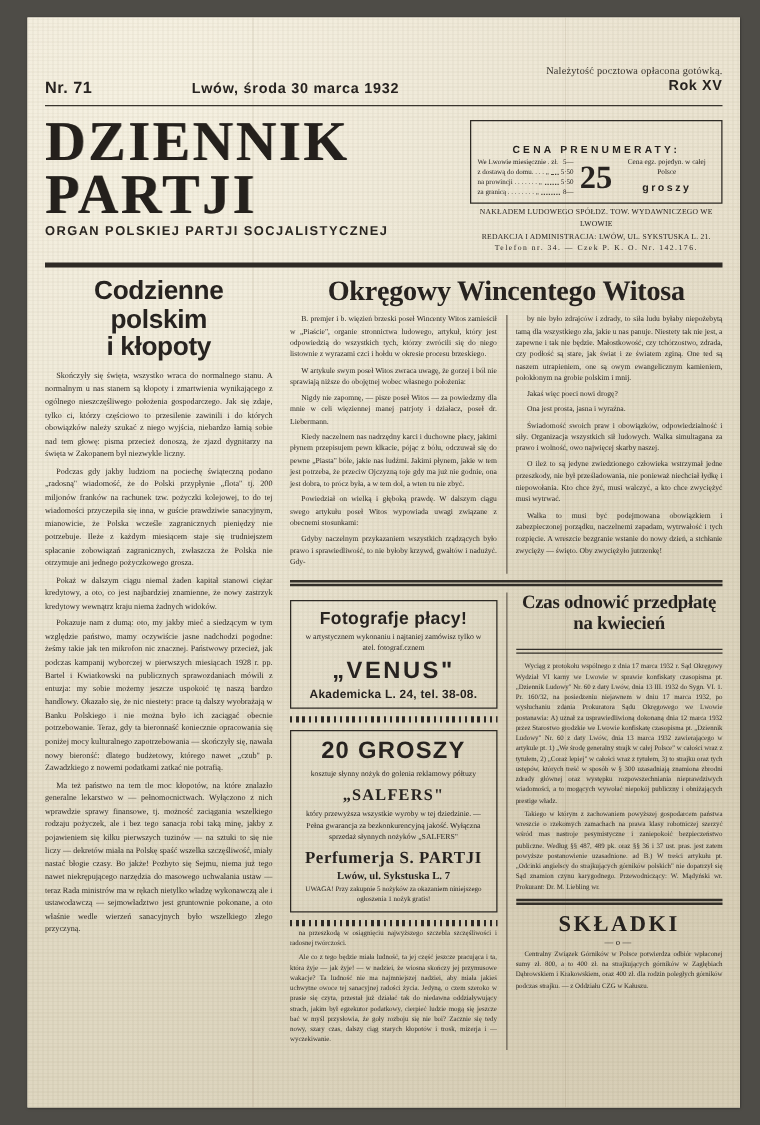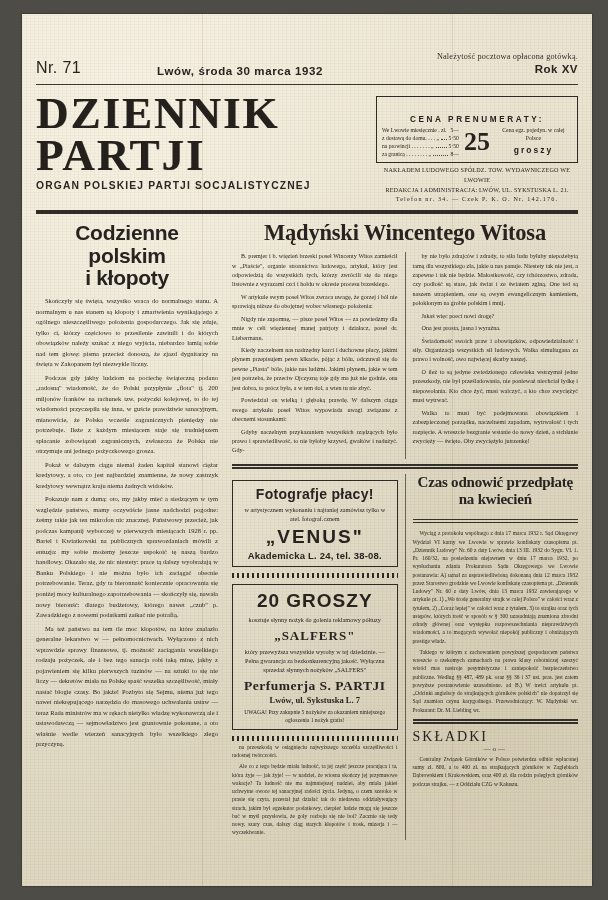--- a/index.html
+++ b/index.html
@@ -28,21 +28,21 @@
       linear-gradient(90deg,rgba(120,105,80,.16) 0 1px,rgba(0,0,0,0) 1px 100%) 180px 0/250px 100%,
       repeating-linear-gradient(0deg,rgba(140,125,95,.05) 0 1px,rgba(0,0,0,0) 1px 3px),
       repeating-linear-gradient(90deg,rgba(140,125,95,.05) 0 1px,rgba(0,0,0,0) 1px 4px);
     mix-blend-mode:multiply;opacity:.85;
   }
   .inner{position:relative;z-index:2;padding:0 14px;}
 
   
   .topline{display:flex;align-items:flex-end;justify-content:space-between;
            padding:38px 0 4px;font-family:"Liberation Sans",sans-serif;}
-  .issue{font-weight:normal;font-size:16px;letter-spacing:.4px;}
+  .issue{font-weight:bold;font-size:13px;letter-spacing:.4px;}
   .dateline{font-weight:bold;font-size:11.5px;letter-spacing:.6px;margin-left:10px;}
   .rightstack{text-align:right;line-height:1.25;}
   .postnote{font-family:"Liberation Serif",serif;font-size:8.2px;letter-spacing:.2px;color:#322e29;padding-left:48px;}
   .year{font-weight:bold;font-size:11.5px;letter-spacing:.5px;}
   .rule-thin{height:1px;background:#3a352e;margin:3px 0 0;}
 
   
   .masthead{display:flex;gap:10px;padding-top:7px;align-items:flex-start;}
   .namebox{flex:0 0 330px;}
   .nameplate{
@@ -97,22 +97,22 @@
   .ad2 .l1{font-family:Liberation Sans, sans-serif;font-size:19px;letter-spacing:1px;}
   .ad2 .brand{font-family:"Liberation Serif",serif;font-size:13px;letter-spacing:1px;}
   .ad2 .shop{font-family:"Liberation Serif",serif;font-weight:bold;font-size:13.5px;letter-spacing:.5px;margin-top:3px;}
   .ad2 .city{font-family:"Liberation Serif",serif;font-weight:bold;font-size:8.5px;margin-top:1px;}
   .ad2 .note{font-size:5.6px;line-height:1.45;margin-top:3px;}
   .dotrule{height:5px;background:
       repeating-linear-gradient(90deg,#2e2a25 0 2px,rgba(0,0,0,0) 2px 5px);margin:3px 0 2px;}
 
   h2.sec{font-family:Liberation Serif, serif;font-weight:bold;font-size:15px;
          line-height:1.12;text-align:center;margin:0 0 12px;letter-spacing:-.2px;}
-  h2.skl{font-family:"Liberation Serif",serif;font-weight:normal;font-size:14px;
-         letter-spacing:2px;text-align:left;margin:0;}
+  h2.skl{font-family:"Liberation Serif",serif;font-weight:bold;font-size:18px;
+         letter-spacing:2px;text-align:center;margin:0;}
   .sklmark{text-align:center;font-size:7px;letter-spacing:2px;margin:0 0 2px;}
   .boxrule{height:2px;background:#332f29;box-shadow:0 3px 0 #332f29;margin:5px 0 8px;}
 </style>
 </head>
 <body>
 
 <div id="scan">
 <div id="page">
 <div class="inner">
 
@@ -182,21 +182,21 @@
         <span>i kłopoty</span>
       </h1>
       <p class="body">Skończyły się święta, wszystko wraca do normalnego stanu. A normalnym u nas stanem są kłopoty i zmartwienia wynikającego z ogólnego nieszczęśliwego położenia gospodarczego. Jak się zdaje, tylko ci, którzy częściowo to przesilenie zawinili i do których obowiązków należy szukać z niego wyjścia, niebardzo łamią sobie nad tem głowę: pisma przecież donoszą, że zjazd dygnitarzy na święta w Zakopanem był niezwykle liczny.</p>
       <p class="body">Podczas gdy jakby ludziom na pociechę świąteczną podano „radosną" wiadomość, że do Polski przypłynie „flota" tj. 200 miljonów franków na rachunek tzw. pożyczki kolejowej, to do tej wiadomości przyczepiła się inna, w guście prawdziwie sanacyjnym, mianowicie, że Polska wcześle zagranicznych pieniędzy nie potrzebuje. Ileże z każdym miesiącem staje się trudniejszem spłacanie zobowiązań zagranicznych, zwłaszcza że Polska nie otrzymuje ani jednego pożyczkowego grosza.</p>
       <p class="body">Pokaż w dalszym ciągu niemal żaden kapitał stanowi ciężar kredytowy, a oto, co jest najbardziej znamienne, że nowy zastrzyk kredytowy wewnątrz kraju niema żadnych widoków.</p>
       <p class="body">Pokazuje nam z dumą: oto, my jakby mieć a siedzącym w tym względzie państwo, mamy oczywiście jasne nadchodzi pogodne: żeśmy takie jak ten mikrofon nic znacznej. Państwowy przecież, jak podczas kampanij wyborczej w pierwszych miesiącach 1928 r. pp. Bartel i Kwiatkowski na publicznych sprawozdaniach mówili z entuzja: my sobie możemy jeszcze uspokoić tę naszą bardzo handlowy. Okazało się, że nic niestety: prace tą dalszy wyobrażają w Banku Polskiego i nie można było ich zaciągać obecnie potrzebowanie. Teraz, gdy ta bieronnaść koniecznie opracowania się poniżej mocy kulturalnego zapotrzebowania — skończyły się, nawała nowy bieronść: dlatego budżetowy, którego nawet „czub" p. Zawadzkiego z nowemi podatkami zatkać nie potrafią.</p>
       <p class="body">Ma też państwo na tem tle moc kłopotów, na które znalazło generalne lekarstwo w — pełnomocnictwach. Wyłączono z nich wprawdzie sprawy finansowe, tj. możność zaciągania wszelkiego rodzaju pożyczek, ale i bez tego sanacja robi taką minę, jakby z pojawieniem się kilku pierwszych tuzinów — na sztuki to się nie liczy — dekretów miała na Polskę spaść wszelka szczęśliwość, miały nastać błogie czasy. Bo jakże! Pozbyto się Sejmu, niema już tego nawet niekrępującego narzędzia do masowego uchwalania ustaw — teraz Rada ministrów ma w rękach nietylko władzę wykonawczą ale i ustawodawczą — sejmowładztwo jest gruntownie pokonane, a oto właśnie wedle wierzeń sanacyjnych było wszelkiego złego przyczyną.</p>
     </div>
 
     <div class="col c2wide">
-      <h1 class="hl2">Mądyński Wincentego Witosa</h1>
+      <h1 class="hl2">Okręgowy Wincentego Witosa</h1>
 
       <div class="subcols">
         <div>
           <p class="body tight">B. premjer i b. więzień brzeski poseł Wincenty Witos zamieścił w „Piaście", organie stronnictwa ludowego, artykuł, który jest odpowiedzią do wszystkich tych, którzy zwrócili się do niego listownie z wyrazami czci i hołdu w okresie procesu brzeskiego.</p>
           <p class="body tight">W artykule swym poseł Witos zwraca uwagę, że gorzej i ból nie sprawiają niższe do obojętnej wobec własnego położenia:</p>
           <p class="body tight">Nigdy nie zapomnę, — pisze poseł Witos — za powiedzmy dla mnie w celi więziennej manej patrjoty i działacz, poseł dr. Liebermann.</p>
           <p class="body tight">Kiedy naczelnem nas nadrzędny karci i duchowne płacy, jakimi płynem przepisujem pewn klkacie, pójąc z bólu, odczuwał się do pewne „Piasta" bóle, jakie nas ludźmi. Jakimi płynem, jakie w tem jest potrzeba, że przeciw Ojczyzną toje gdy ma już nie godnie, ona jest dobra, to prócz była, a w tem dol, a wten tu nie zbyć.</p>
           <p class="body tight">Powiedział on wielką i głęboką prawdę. W dalszym ciągu swego artykułu poseł Witos wypowiada uwagi związane z obecnemi stosunkami:</p>
           <p class="body tight">Gdyby naczelnym przykazaniem wszystkich rządzących było prawo i sprawiedliwość, to nie byłoby krzywd, gwałtów i nadużyć. Gdy-</p>
         </div>

